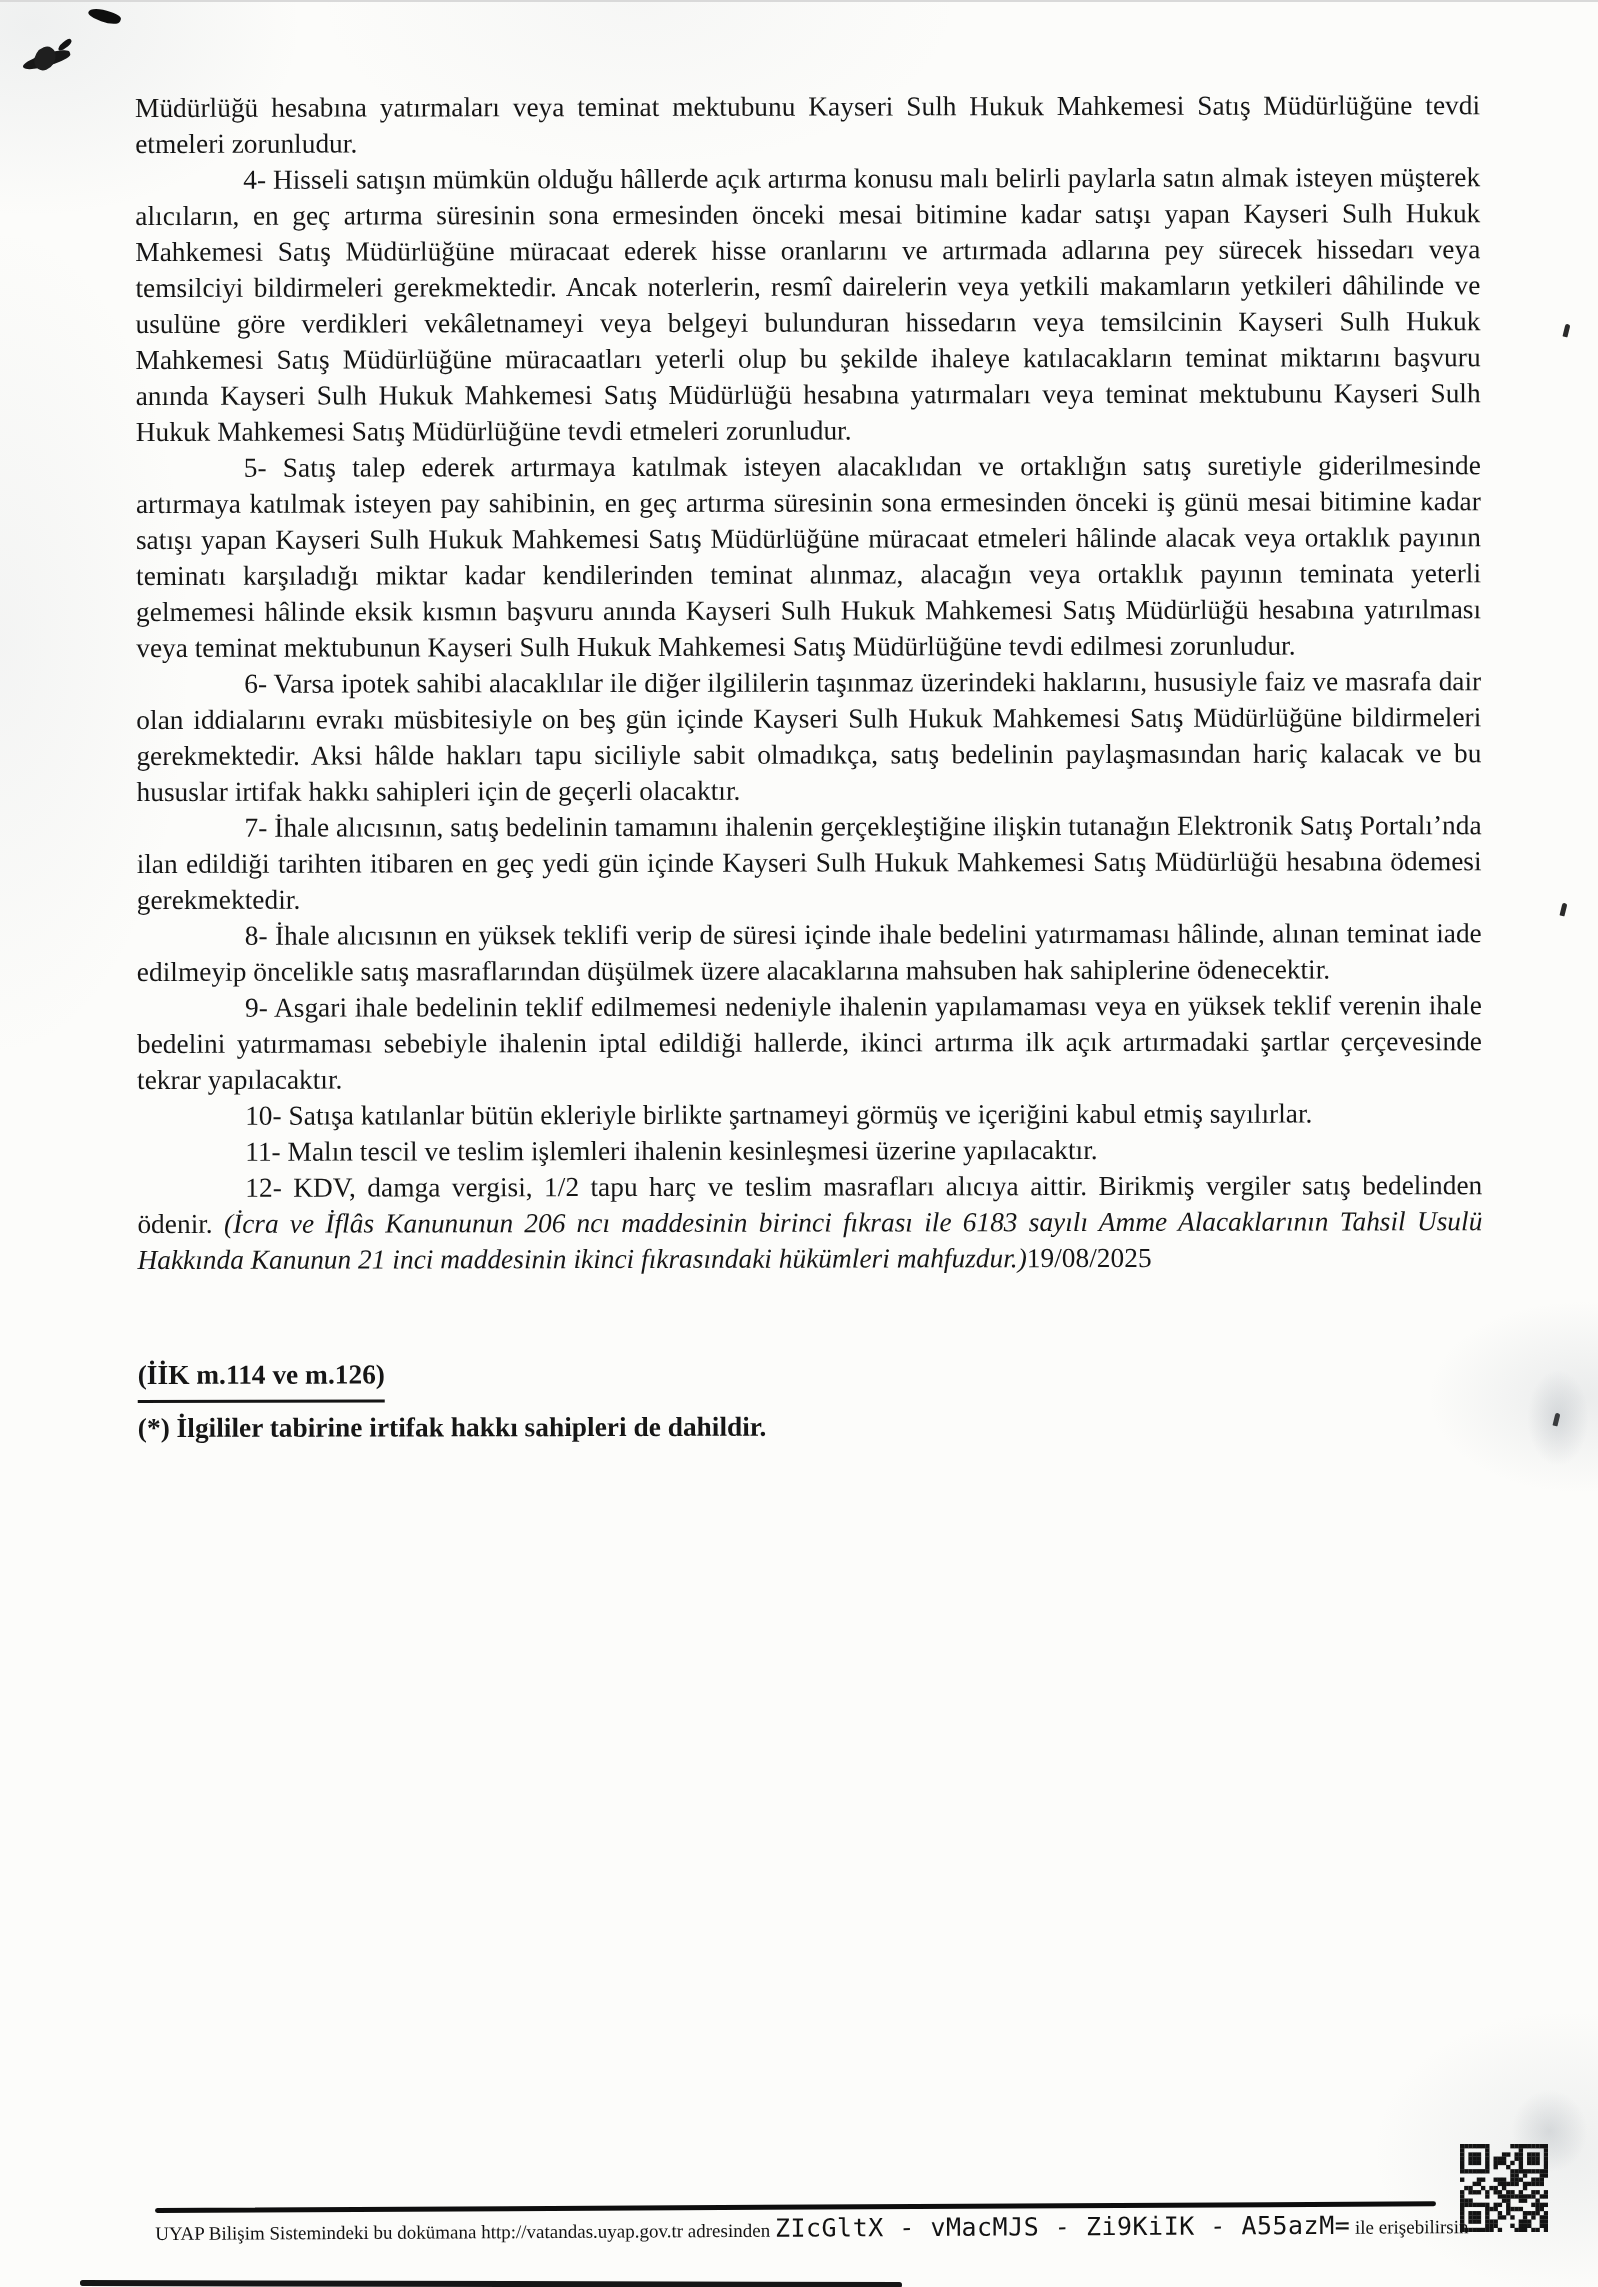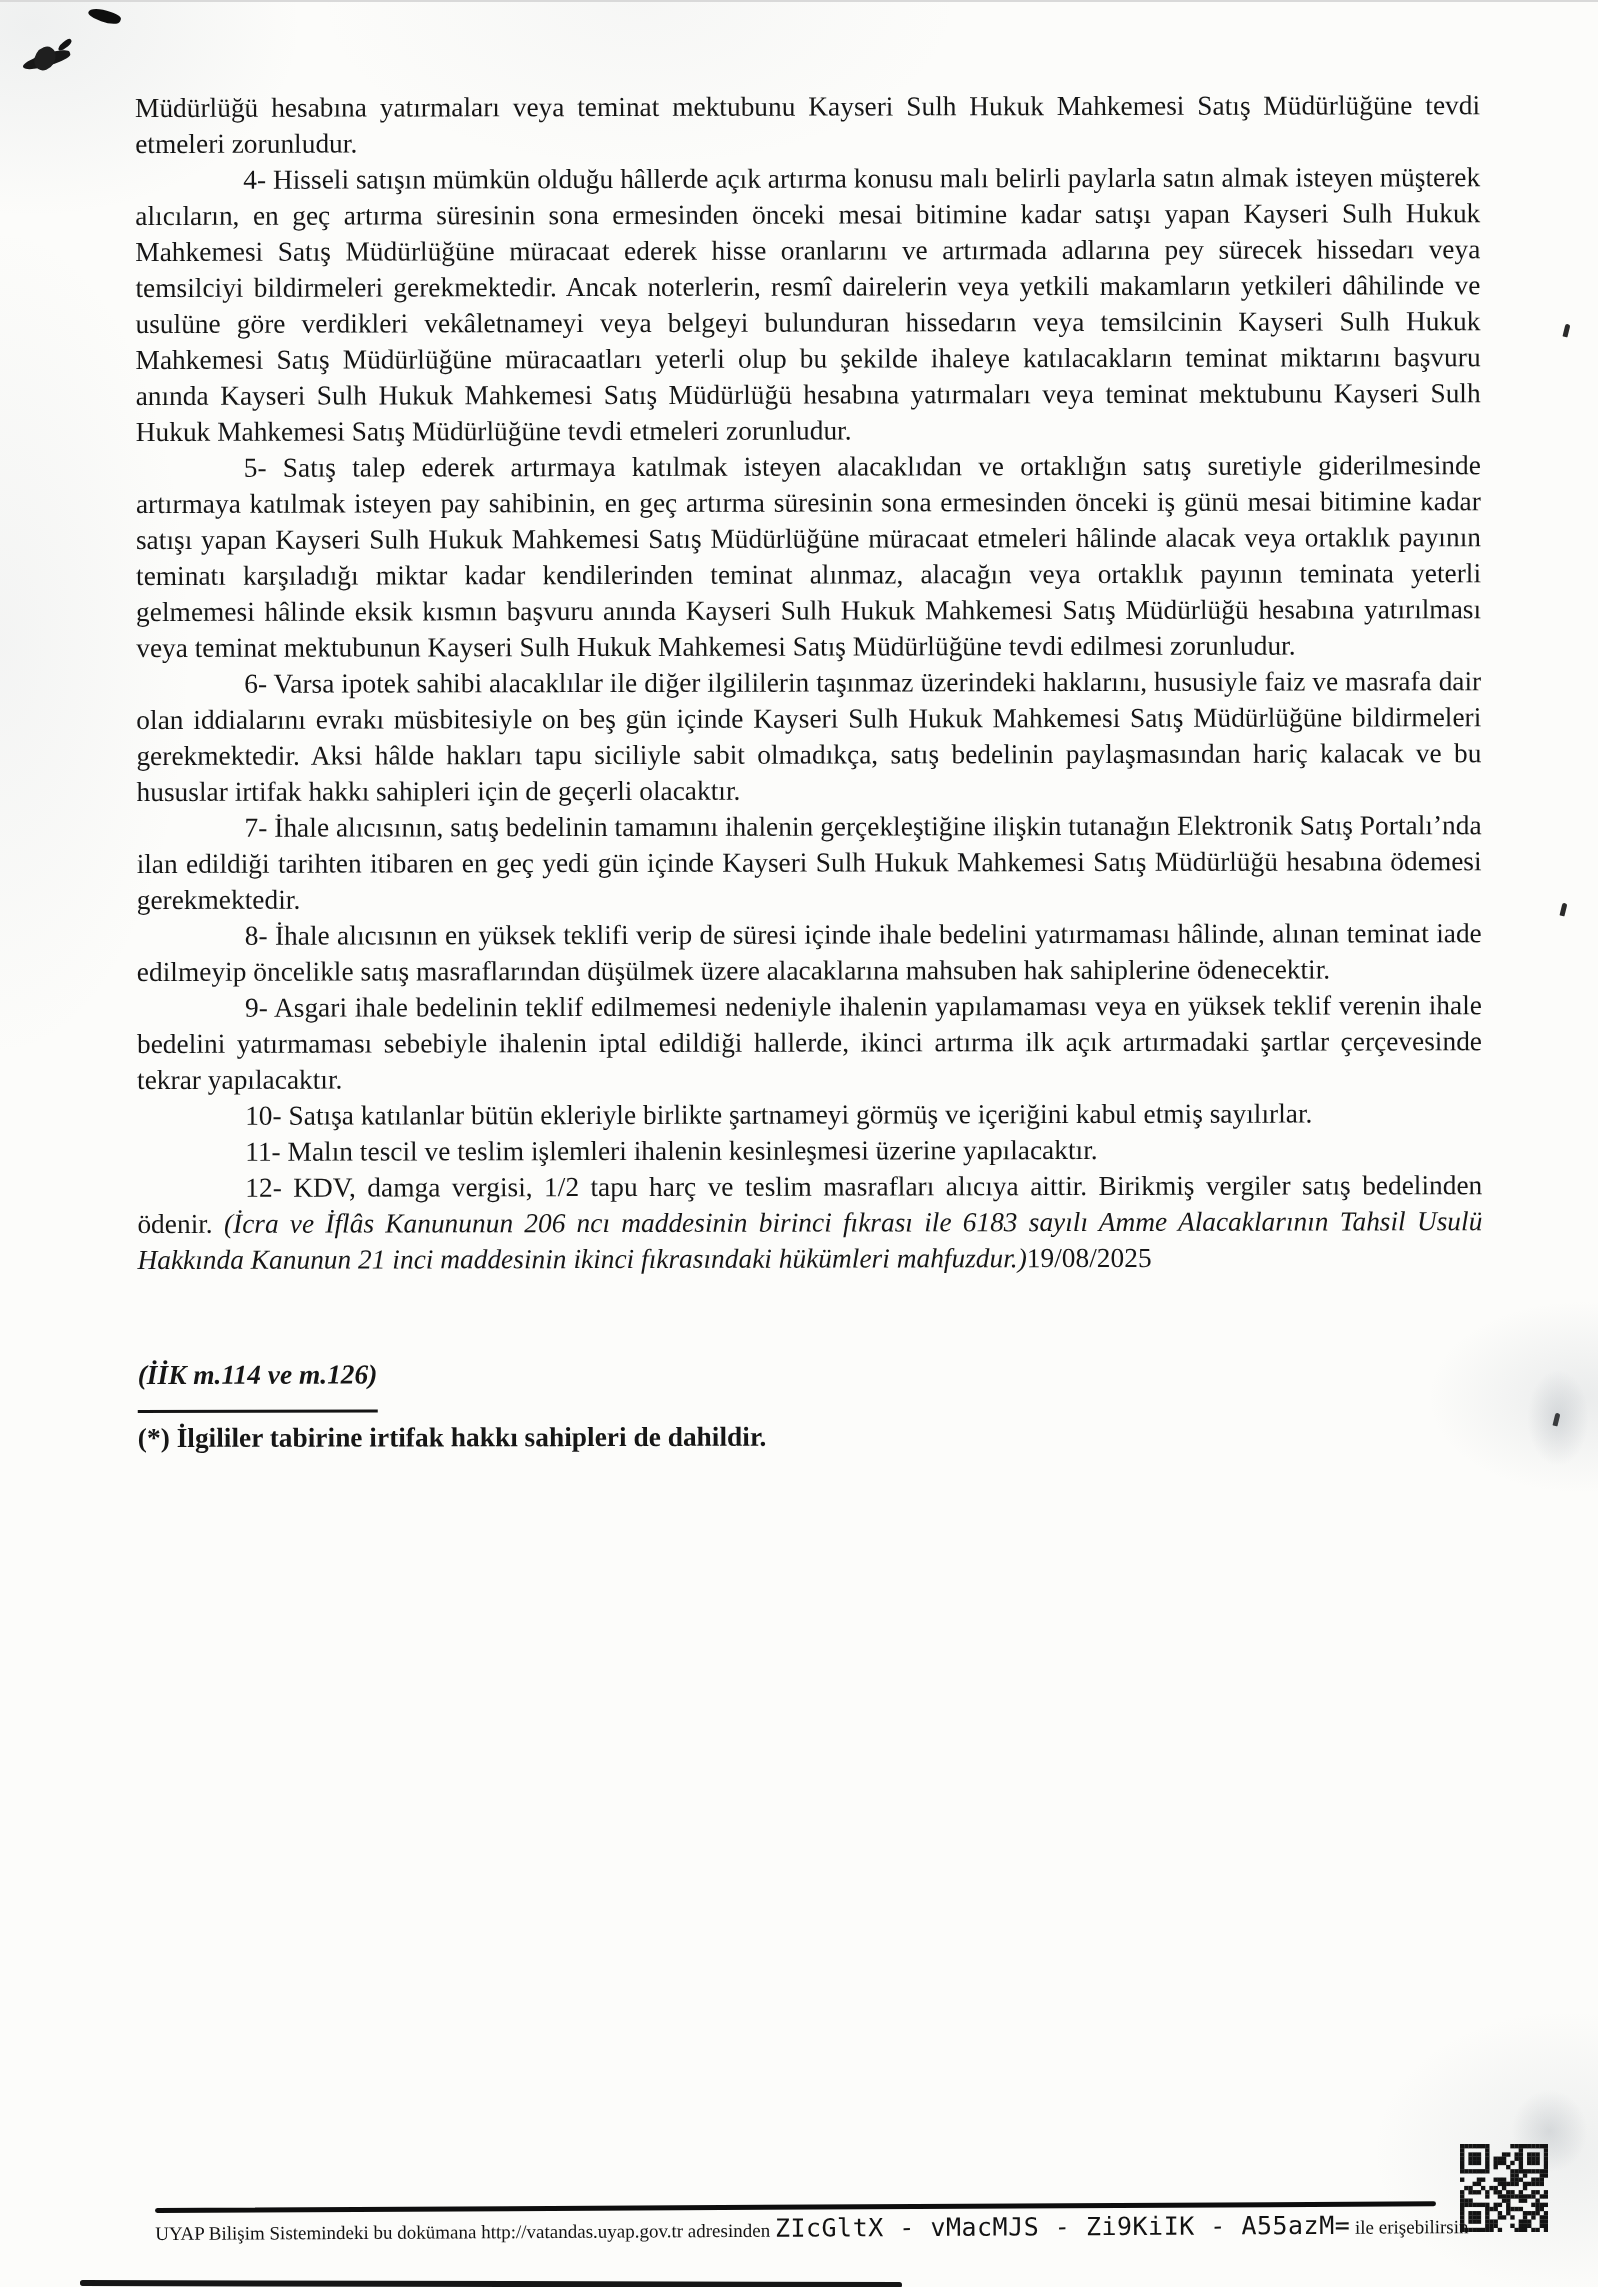--- a/index.html
+++ b/index.html
@@ -25,21 +25,21 @@
   }
   .para{margin:0;}
   .indent{text-indent:108px;}
   .law-italic{font-style:italic;}
   .signature{
     margin-top:33px;margin-left:973px;width:302px;
     text-align:center;line-height:37px;text-indent:0;
   }
   .esign{font-weight:bold;}
   .footnote{margin-top:79px;font-weight:bold;text-align:left;}
-  .law-ref{display:inline-block;border-bottom:3.7px solid #141414;padding-bottom:17px;font-style:italic;}
+  .law-ref{display:inline-block;border-bottom:3.7px solid #141414;padding-bottom:7px;}
   .footnote-note{margin-top:7.3px;}
   .footer{
     position:absolute;left:155px;top:2206px;width:1281px;
     transform:rotate(-0.3deg);transform-origin:left top;
   }
   .footer-line{height:4.6px;background:#0e0e0e;border-radius:2.7px;}
   .footer-text{margin-top:4.6px;font-size:19px;white-space:nowrap;color:#121212;}
   .footer-code{font-family:"DejaVu Sans Mono", monospace;font-size:25px;letter-spacing:0.5px;}
   .qr{position:absolute;left:1460px;top:2142px;width:88px;height:88px;}
   .bottom-edge{position:absolute;left:80px;top:2279px;width:822px;height:6.4px;background:#161616;border-radius:2.7px;transform:rotate(.15deg);}

